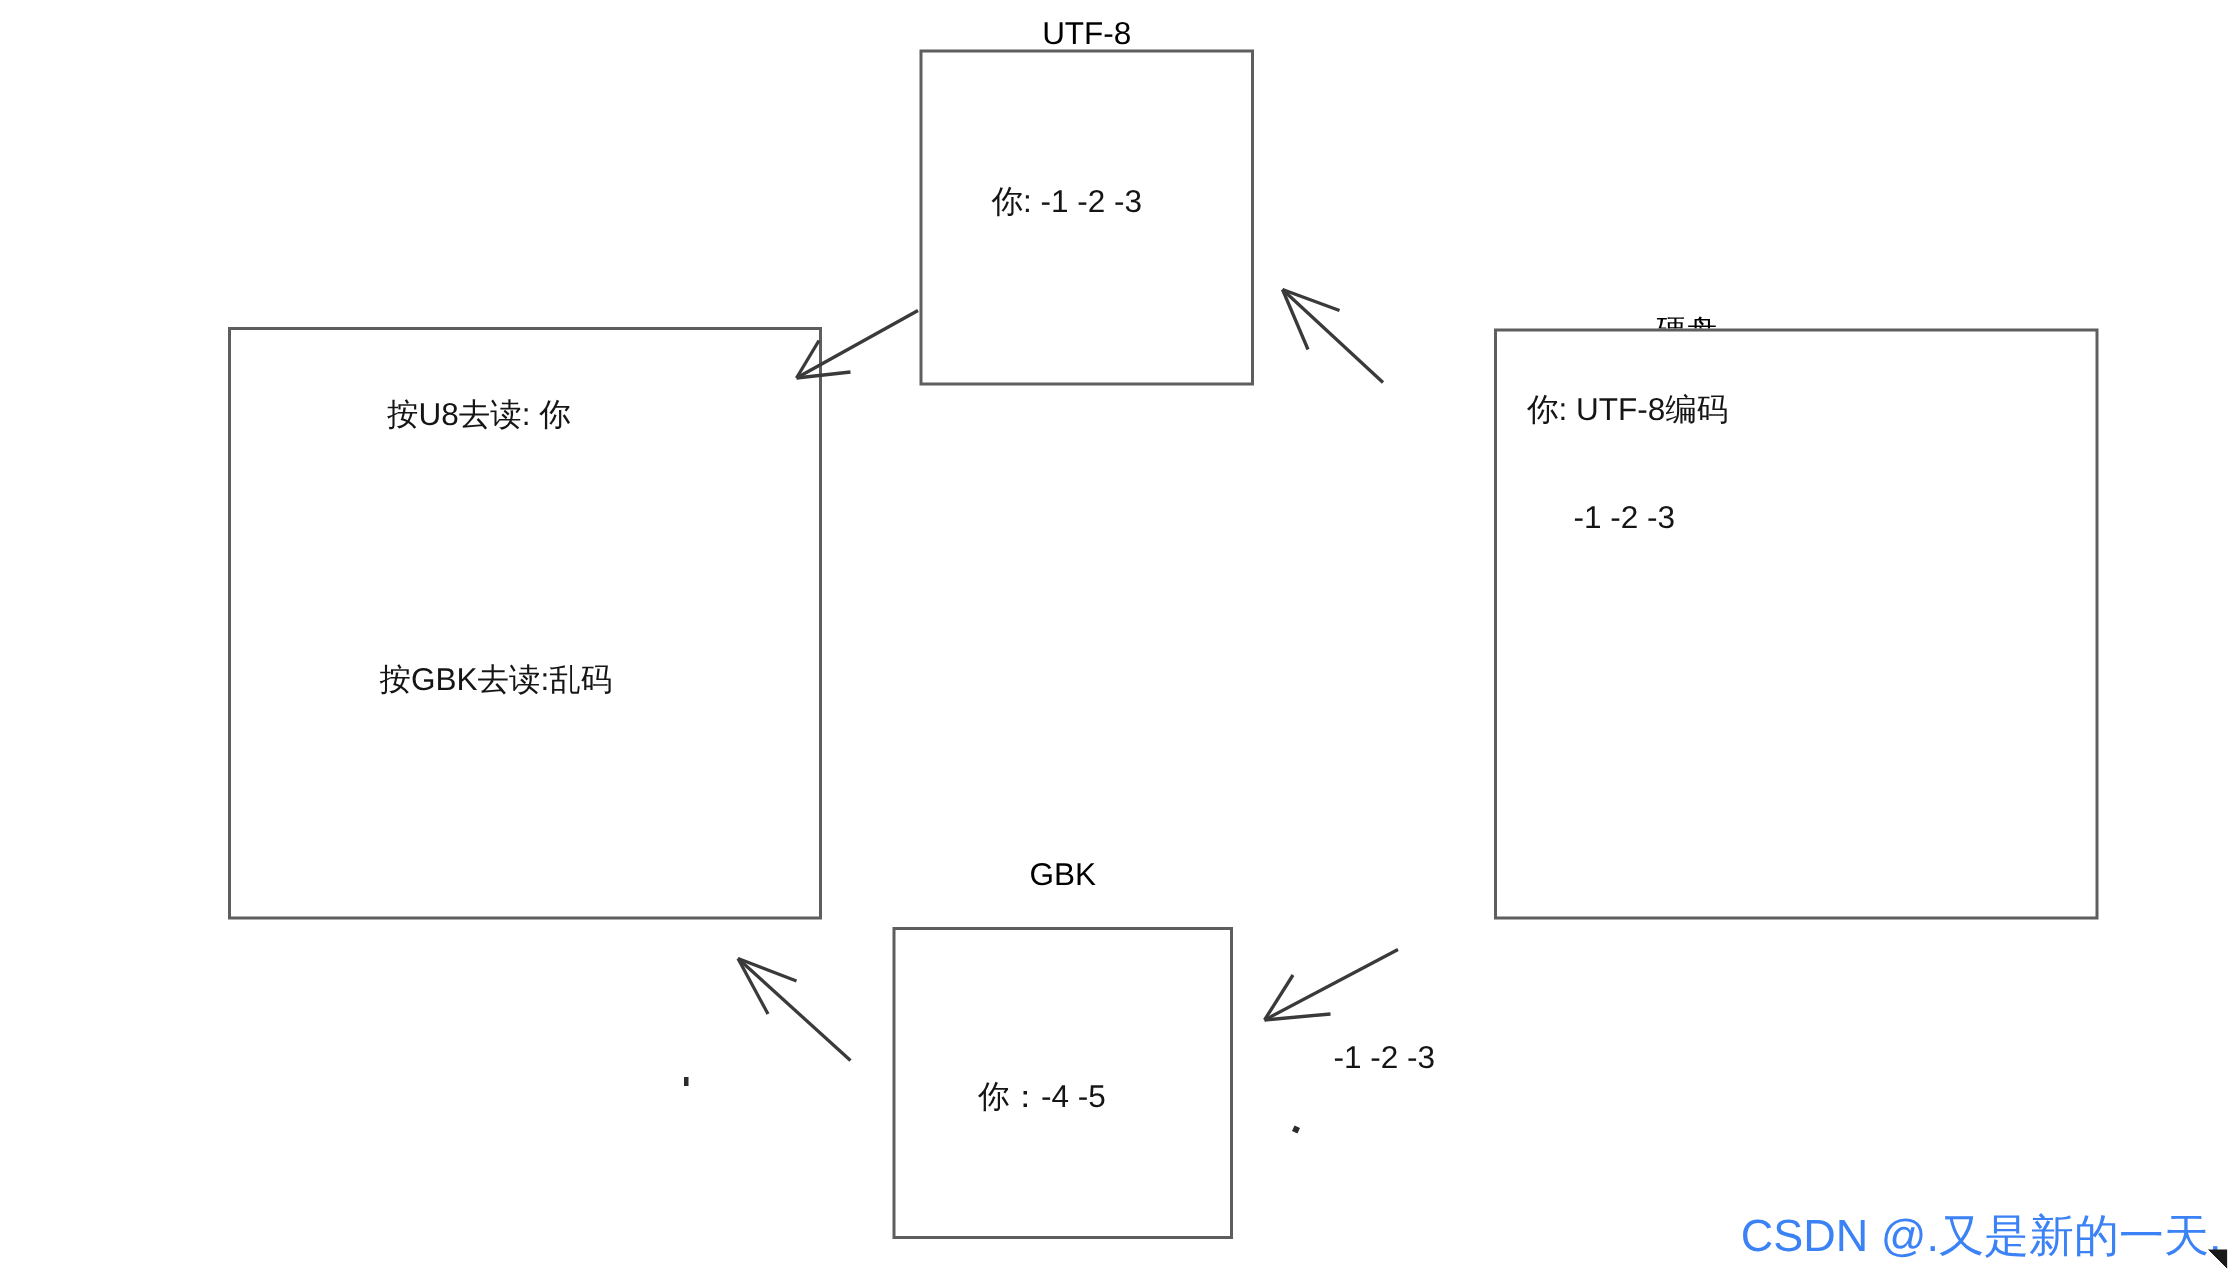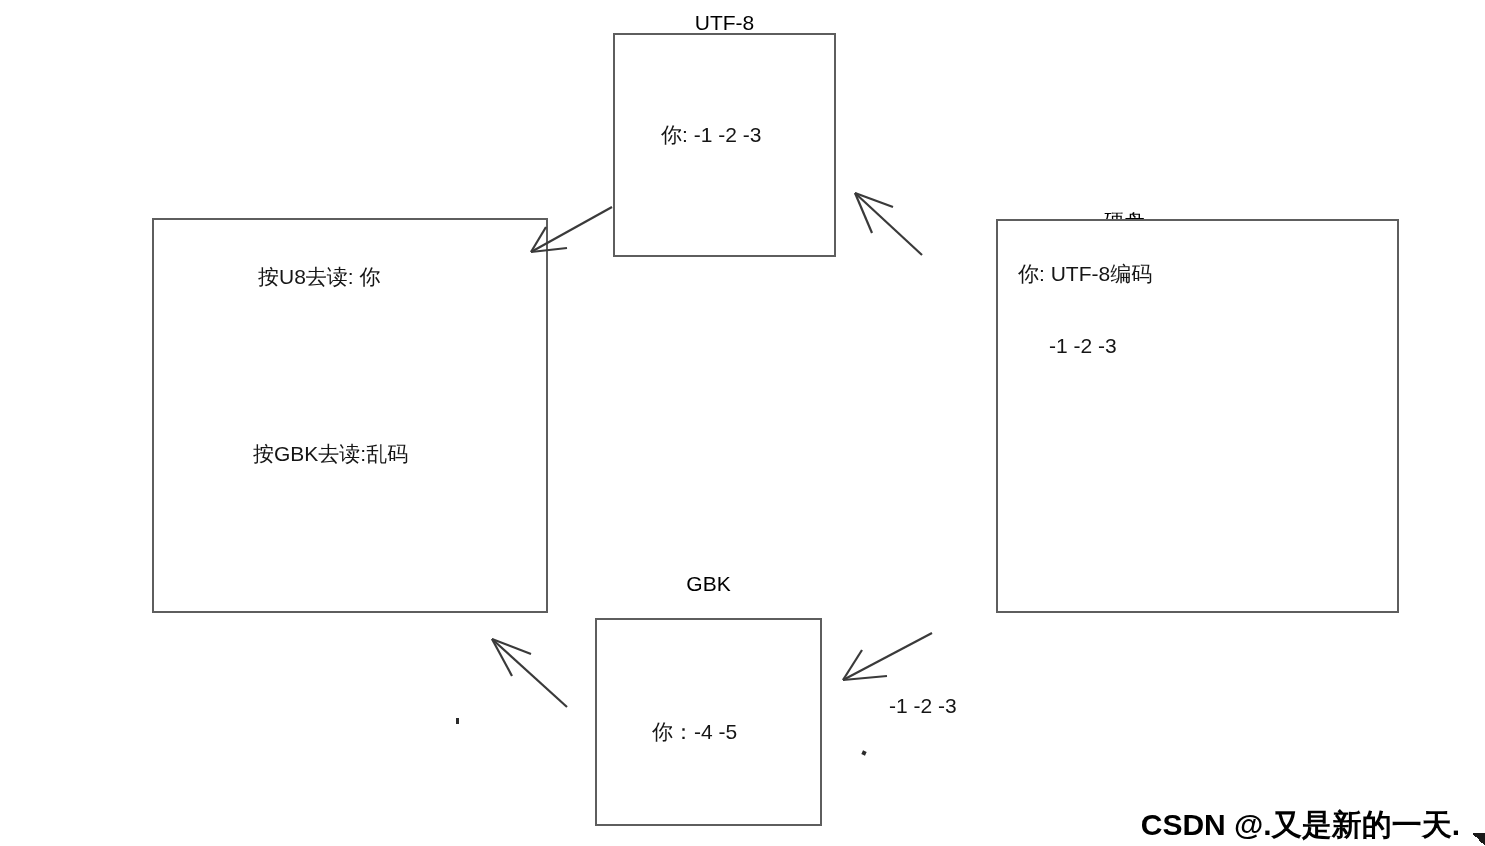--- a/index.html
+++ b/index.html
@@ -55,28 +55,27 @@
     pointer-events: none;
   }
   .speck {
     position: absolute;
     width: 3px;
     height: 6px;
     background: #2b2b2b;
   }
   .watermark {
     position: absolute;
-    right: 25px;
+    right: 4px;
     bottom: 6px;
     font-size: 30px;
     line-height: 1;
-    color: #000000;
+    color: #3b82f6;
     white-space: nowrap;
     user-select: none;
-    font-weight: bold;
   }
   .corner-mark {
     position: absolute;
     right: 0;
     bottom: 0;
     width: 13px;
     height: 13px;
     background: linear-gradient(225deg, #1a1a1a 50%, transparent 50%);
   }
 </style>

